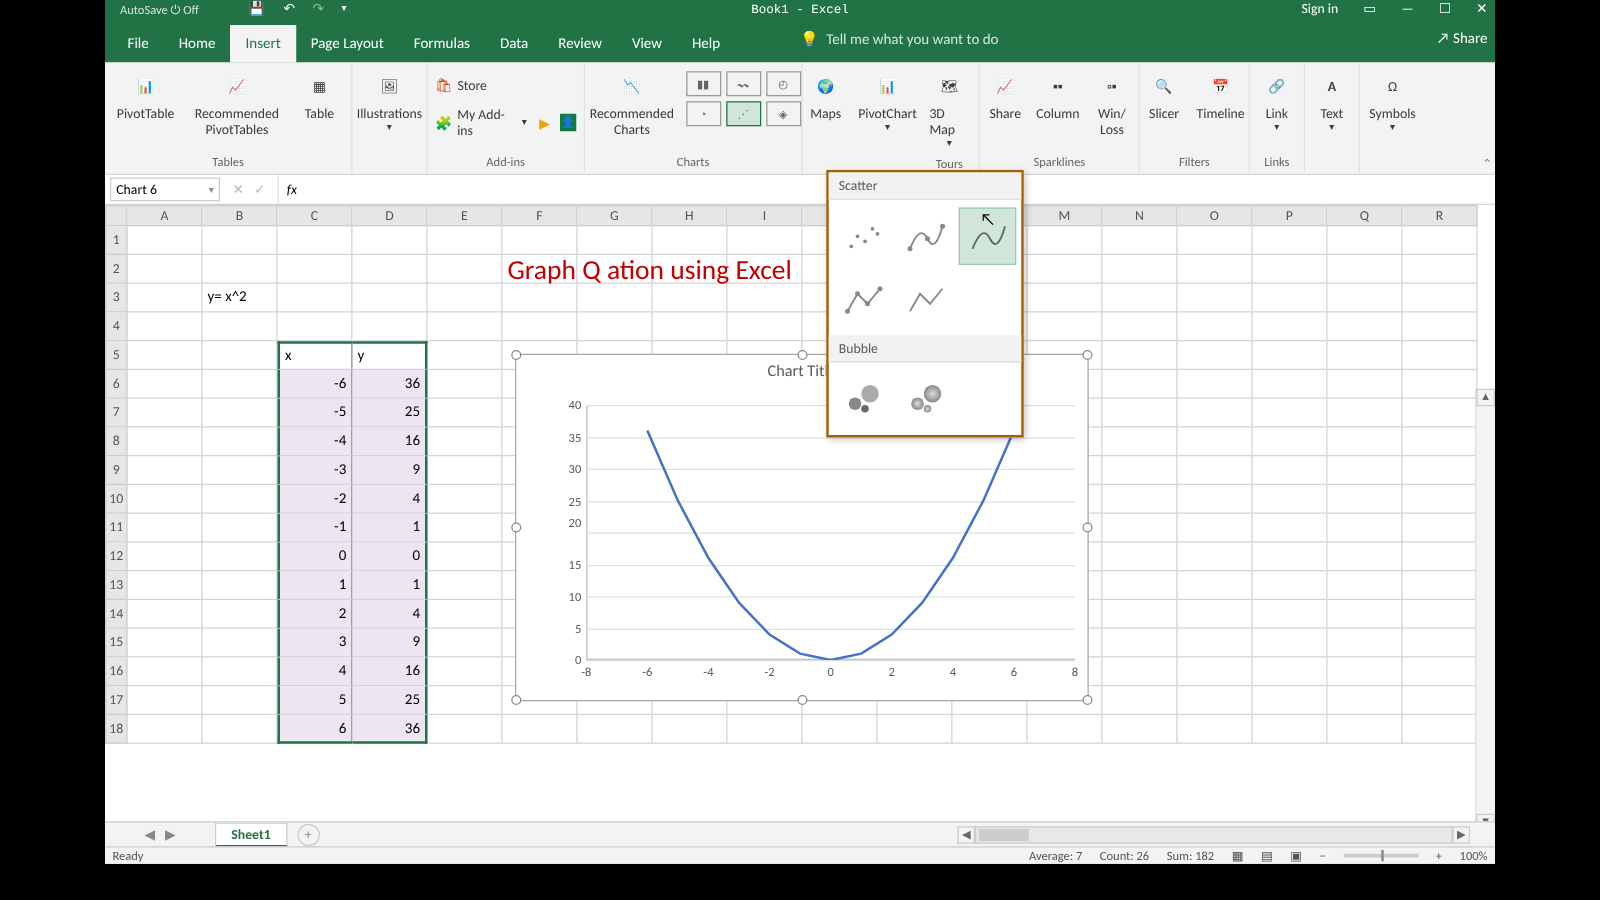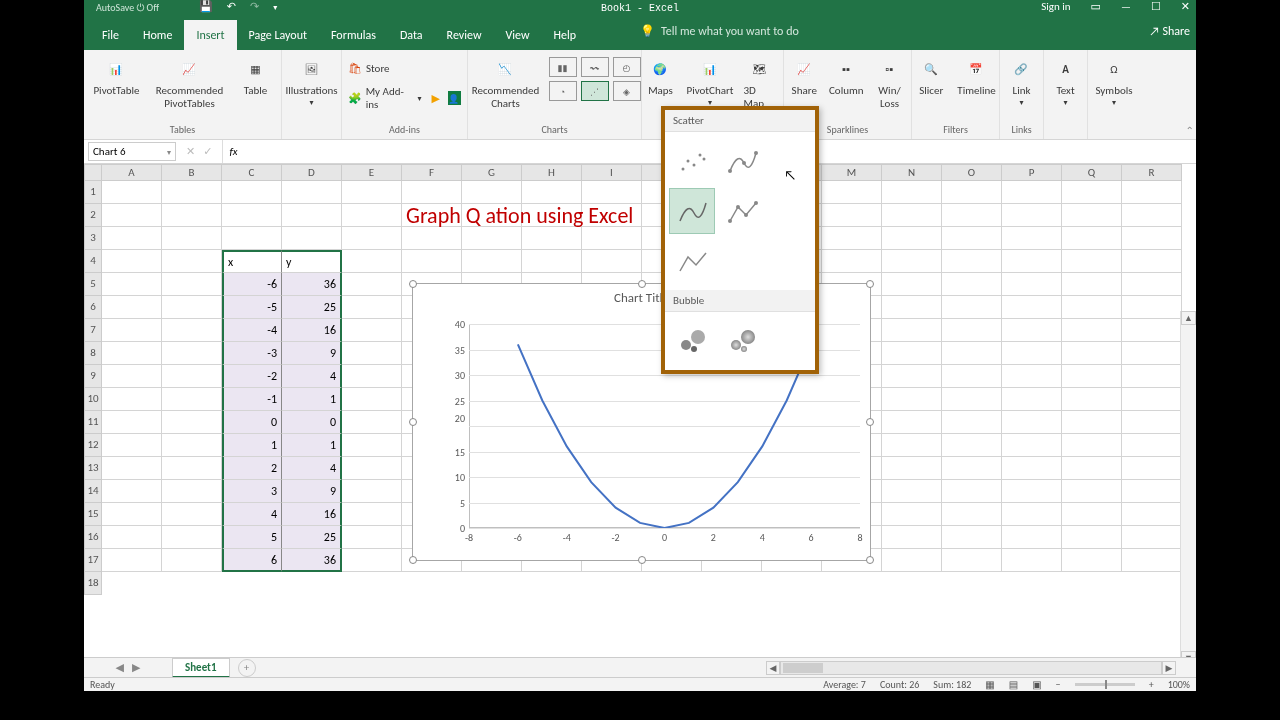--- a/index.html
+++ b/index.html
@@ -46,21 +46,21 @@
   .cell { width: 60px; height: 23px; border-right: 1px solid #d4d4d4; border-bottom: 1px solid #d4d4d4; font-size: 12px; padding: 2px 4px; display: flex; align-items: center; }
   .cell.r { justify-content: flex-end; }
   .cell.red { color: #c00000; font-size: 22px; font-weight: 400; white-space: nowrap; overflow: visible; }
   .selcol { background: #ebe6f2; }
   .selborder-top { border-top: 2px solid #217346 !important; }
   .selborder-l { border-left: 2px solid #217346 !important; }
   .selborder-r { border-right: 2px solid #217346 !important; }
   .selborder-b { border-bottom: 2px solid #217346 !important; }
   .selmid { border-right: 1px solid #888 !important; }
   
-  .dropdown { position: absolute; top: 106px; left: 577px; width: 158px; background: #fff; border: 4px solid #a16207; box-shadow: 2px 2px 6px rgba(0,0,0,0.25); z-index: 20; font-size: 11px; }
+  .dropdown { position: absolute; top: 136px; left: 577px; width: 158px; background: #fff; border: 2px solid #a16207; box-shadow: 2px 2px 6px rgba(0,0,0,0.25); z-index: 20; font-size: 11px; }
   .dd-section { padding: 4px 8px; color: #5b5b5b; background: #f2f2f2; border-bottom: 1px solid #e0e0e0; }
   .dd-grid { display: flex; flex-wrap: wrap; padding: 6px 4px; gap: 4px; }
   .dd-opt { width: 46px; height: 46px; border: 1px solid transparent; display: flex; align-items: center; justify-content: center; cursor: pointer; }
   .dd-opt.hover { background: #cfe6d9; border: 1px solid #9dcab4; }
   .dd-more { padding: 6px 8px; border-top: 1px solid #e0e0e0; cursor: pointer; color: #333; }
   .dd-more u { text-decoration: underline; }
   
   .chart-obj { position: absolute; top: 134px; left: 412px; width: 459px; height: 278px; background: #fff; border: 1px solid #a6a6a6; z-index: 5; }
   .handle { position: absolute; width: 8px; height: 8px; background: #fff; border: 1px solid #888; border-radius: 50%; }
   .handle.tl { top: -4px; left: -4px; } .handle.tr { top: -4px; right: -4px; }
@@ -365,20 +365,40 @@
           <div class="cell"></div>
           <div class="cell"></div>
         </div>
         <div class="row">
           <div class="cell"></div>
           <div class="cell"></div>
           <div class="cell"></div>
           <div class="cell"></div>
           <div class="cell"></div>
           <div class="cell red" style="z-index: 1;">Graph Q                        ation using Excel</div>
+          <div class="cell"></div>
+          <div class="cell"></div>
+          <div class="cell"></div>
+          <div class="cell"></div>
+          <div class="cell"></div>
+          <div class="cell"></div>
+          <div class="cell"></div>
+          <div class="cell"></div>
+          <div class="cell"></div>
+          <div class="cell"></div>
+          <div class="cell"></div>
+          <div class="cell"></div>
+        </div>
+        <div class="row">
+          <div class="cell"></div>
+          <div class="cell">y= x^2</div>
+          <div class="cell"></div>
+          <div class="cell"></div>
+          <div class="cell"></div>
+          <div class="cell"></div>
           <div class="cell"></div>
           <div class="cell"></div>
           <div class="cell"></div>
           <div class="cell"></div>
           <div class="cell"></div>
           <div class="cell"></div>
           <div class="cell"></div>
           <div class="cell"></div>
           <div class="cell"></div>
           <div class="cell"></div>

